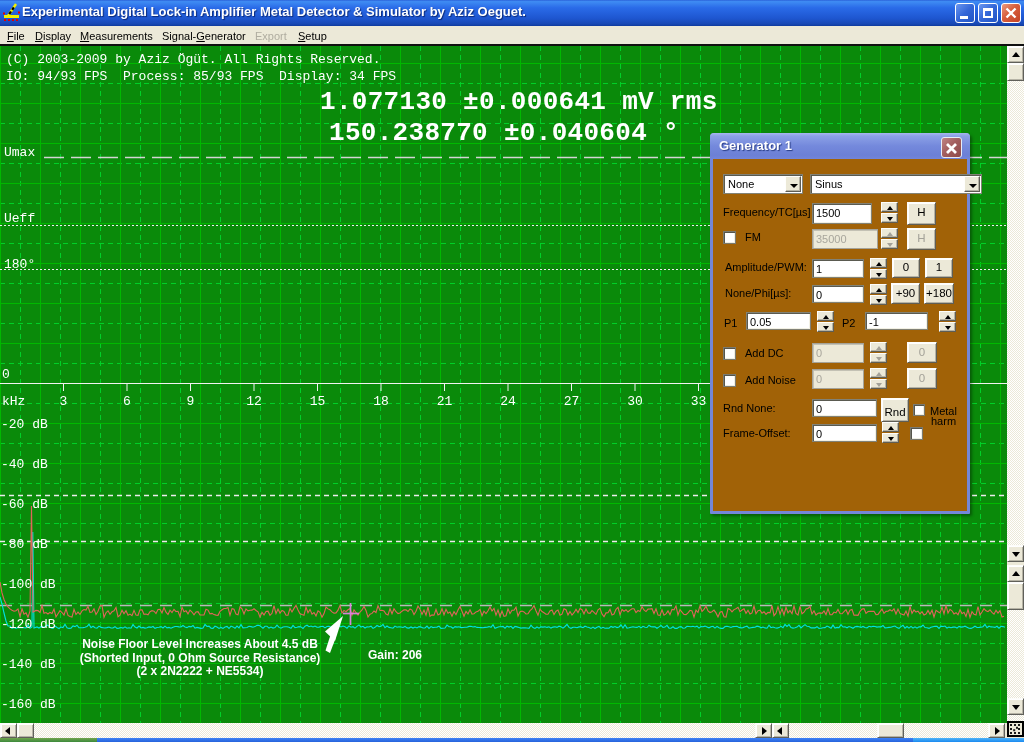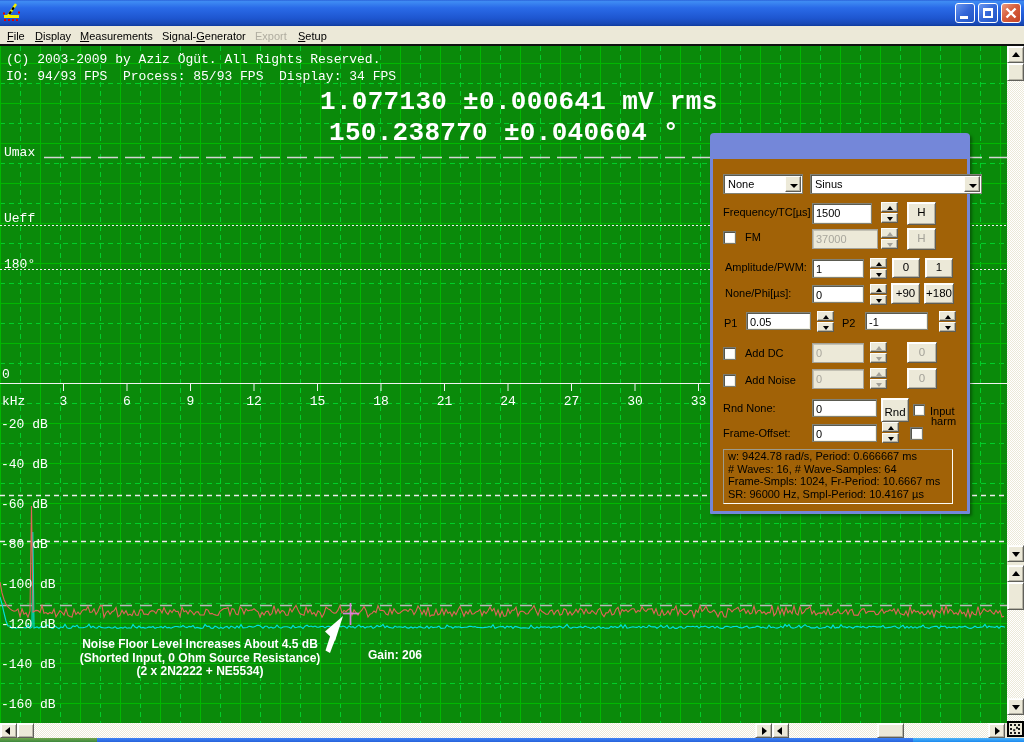--- a/index.html
+++ b/index.html
@@ -84,20 +84,21 @@
   <line x1="9.2" y1="6.8" x2="10.8" y2="4.4" stroke="#000" stroke-width="2.2"></line>
   <g fill="#e00000">
    <rect x="1" y="16" width="2" height="2"></rect>
         <rect x="5" y="16" width="2" height="2"></rect>
    <rect x="9" y="16" width="2" height="2"></rect>
         <rect x="13" y="16" width="2" height="2"></rect>
    <rect x="0" y="9.5" width="2" height="2"></rect>
         <rect x="15" y="8.5" width="2" height="2"></rect>
   </g>
  </svg>
+ <span id="title-text">Experimental Digital Lock-in Amplifier Metal Detector &amp; Simulator by Aziz Oeguet.</span>
  <div class="capbtn" id="btn-min" style="left:955px">
       <div class="abs" style="left:4px;top:12px;width:8px;height:3px;background:#fff"></div>
     </div>
  <div class="capbtn" id="btn-max" style="left:978px">
       <div class="abs" style="left:4px;top:4px;width:10px;height:10px;border:2px solid #fff;border-top-width:3px"></div>
     </div>
  <div class="capbtn" id="btn-close" style="left:1001px">
       <svg class="abs" style="left:3px;top:3px" width="12" height="12">
         <path d="M1.5 1.5 L10.5 10.5 M10.5 1.5 L1.5 10.5" stroke="#fff" stroke-width="2.4"></path>
       </svg>
@@ -328,20 +329,28 @@
         <rect x="3.2" y="5.2" width="2" height="2"></rect>
       </g>
  </svg>
 </div>
 
 <div id="task"></div>
 <div id="task-start"></div>
 <div id="task-tray"></div>
 
 <div id="gen">
+ <div id="gen-title">
+      <span>Generator 1</span>
+      <div id="gen-close">
+        <b><svg width="13" height="13">
+            <path d="M2 2 L11 11 M11 2 L2 11" stroke="#fff" stroke-width="2.8"></path>
+          </svg></b>
+      </div>
+    </div>
  <div id="gbody">
   <div class="combo" style="left:10px;top:15px;width:80px">
         <span class="cv">None</span>
         <span class="ca">
           <i></i>
         </span>
       </div>
   <div class="combo" style="left:97px;top:15px;width:172px">
         <span class="cv">Sinus</span>
         <span class="ca">
@@ -356,21 +365,21 @@
           <i class="tri-u"></i>
         </span>
         <span class="sb d">
           <i class="tri-d"></i>
         </span>
       </div>
   <div class="btn" style="left:194px;top:43px;width:29px;height:23px;padding-top:3px">H</div>
 
   <div class="cb" style="left:10px;top:72px"></div>
   <span class="lb" style="left:32px;top:72px">FM</span>
-  <div class="fld dis" style="left:99px;top:70px;width:66px;height:20px">37000</div>
+  <div class="fld dis" style="left:99px;top:70px;width:66px;height:20px">35000</div>
   <div class="spin dis" style="left:168px;top:69px;height:22px">
         <span class="sb u">
           <i class="tri-u"></i>
         </span>
         <span class="sb d">
           <i class="tri-d"></i>
         </span>
       </div>
   <div class="btn dis" style="left:194px;top:69px;width:29px;height:22px;padding-top:3px">H</div>
 
@@ -444,33 +453,29 @@
         <span class="sb d">
           <i class="tri-d"></i>
         </span>
       </div>
   <div class="btn dis" style="left:194px;top:209px;width:30px;height:21px;padding-top:3px">0</div>
 
   <span class="lb" style="left:10px;top:243px">Rnd None:</span>
   <div class="fld" style="left:99px;top:240px;width:65px;height:18px">0</div>
   <div class="btn" style="left:168px;top:239px;width:28px;height:24px;padding-top:7px">Rnd</div>
   <div class="cb" style="left:200px;top:245px;width:12px;height:12px"></div>
-  <span class="lb" style="left:217px;top:246px">Input</span>
+  <span class="lb" style="left:217px;top:246px">Metal</span>
 
   <span class="lb" style="left:10px;top:268px">Frame-Offset:</span>
   <div class="fld" style="left:99px;top:265px;width:65px;height:18px">0</div>
   <div class="spin" style="left:169px;top:263px;height:21px">
         <span class="sb u">
           <i class="tri-u"></i>
         </span>
         <span class="sb d">
           <i class="tri-d"></i>
         </span>
       </div>
   <div class="cb" style="left:197px;top:268px"></div>
   <span class="lb" style="left:218px;top:256px">harm</span>
 
-  <div id="infobox">w: 9424.78 rad/s, Period: 0.666667 ms<br>
-# Waves: 16, # Wave-Samples: 64<br>
-Frame-Smpls: 1024, Fr-Period: 10.6667 ms<br>
-SR: 96000 Hz, Smpl-Period: 10.4167 µs</div>
  </div>
 </div>
 
 </body></html>

